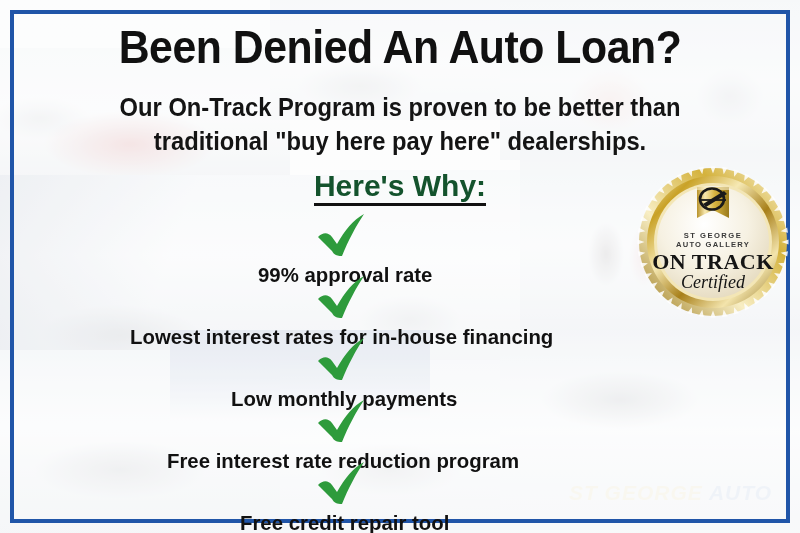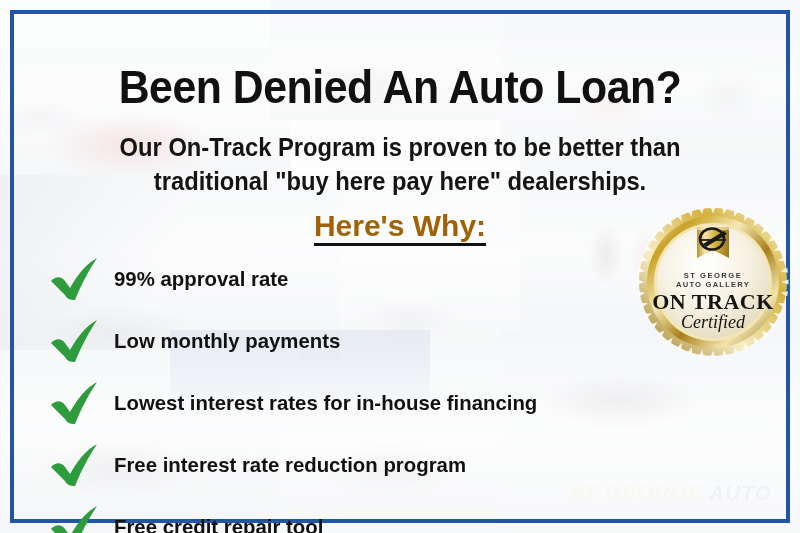--- a/index.html
+++ b/index.html
@@ -126,21 +126,20 @@
     bottom: 10px;
     border: 4px solid #2055a8;
     box-sizing: border-box;
     pointer-events: none;
   }
 
   
   .content {
     position: absolute;
     inset: 0;
-    margin-top: 40px;
   }
 
   .headline {
     position: absolute;
     left: 0; right: 0;
     top: 21px;
     text-align: center;
     font-family: "Liberation Sans Narrow", "Liberation Sans", sans-serif;
     font-weight: 700;
     font-size: 46px;
@@ -166,39 +165,40 @@
 
   .heres-why {
     position: absolute;
     left: 0; right: 0;
     top: 168px;
     text-align: center;
     font-family: "Liberation Sans Narrow", "Liberation Sans", sans-serif;
     font-weight: 700;
     font-size: 30px;
     line-height: 36px;
-    color: #a16207;
+    color: #14532d;
   }
   .heres-why span {
     border-bottom: 3px solid #111111;
     padding-bottom: 1px;
   }
 
   
   .list {
     position: absolute;
     left: 48px;
     top: 208px;
     width: 600px;
   }
   .item {
     position: relative;
     height: 62px;
     display: flex;
     align-items: center;
+    flex-direction: column;
   }
   .check {
     width: 54px;
     height: 50px;
     flex: 0 0 54px;
     margin-right: 12px;
     display: block;
   }
   .item-label {
     font-family: "Liberation Sans Narrow", "Liberation Sans", sans-serif;
@@ -271,28 +271,28 @@
         <svg class="check" viewBox="0 0 54 50">
           <path d="M3 27 C8 22 13 22 17 27 L22 34 C30 20 38 10 49 4 C41 16 33 31 27 46 C22 46 19 45 17 41 Z" fill="#2e9b3c"></path>
         </svg>
         <span class="item-label">99% approval rate</span>
       </div>
 
       <div class="item">
         <svg class="check" viewBox="0 0 54 50">
           <path d="M3 27 C8 22 13 22 17 27 L22 34 C30 20 38 10 49 4 C41 16 33 31 27 46 C22 46 19 45 17 41 Z" fill="#2e9b3c"></path>
         </svg>
-        <span class="item-label">Low monthly payments</span>
+        <span class="item-label">Lowest interest rates for in-house financing</span>
       </div>
 
       <div class="item">
         <svg class="check" viewBox="0 0 54 50">
           <path d="M3 27 C8 22 13 22 17 27 L22 34 C30 20 38 10 49 4 C41 16 33 31 27 46 C22 46 19 45 17 41 Z" fill="#2e9b3c"></path>
         </svg>
-        <span class="item-label">Lowest interest rates for in-house financing</span>
+        <span class="item-label">Low monthly payments</span>
       </div>
 
       <div class="item">
         <svg class="check" viewBox="0 0 54 50">
           <path d="M3 27 C8 22 13 22 17 27 L22 34 C30 20 38 10 49 4 C41 16 33 31 27 46 C22 46 19 45 17 41 Z" fill="#2e9b3c"></path>
         </svg>
         <span class="item-label">Free interest rate reduction program</span>
       </div>
 
       <div class="item">

